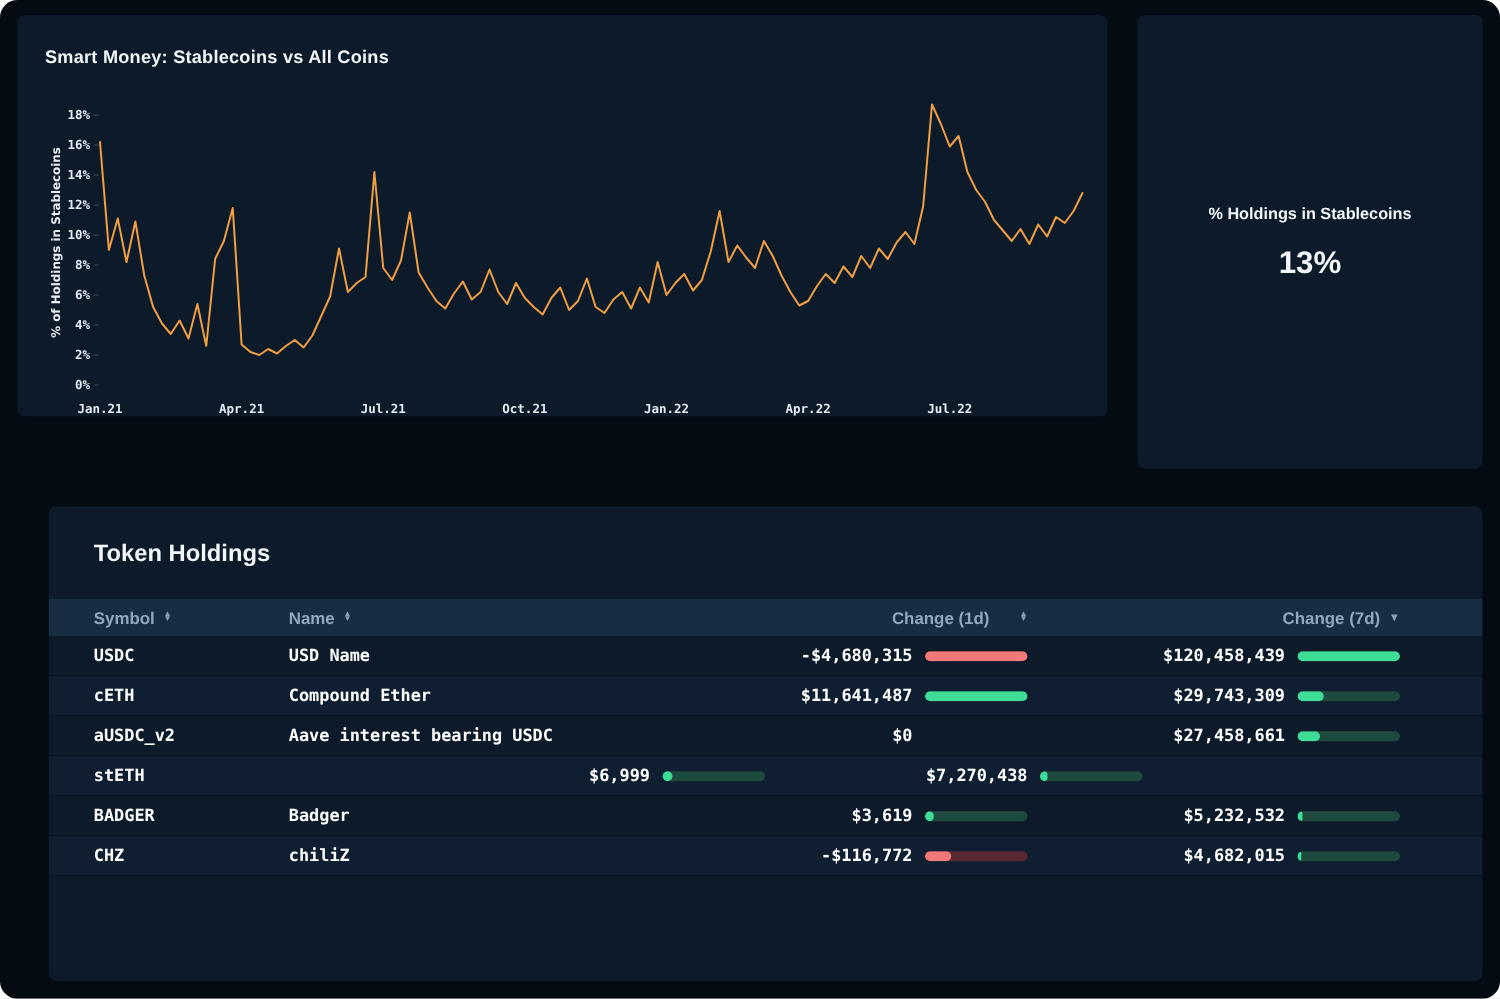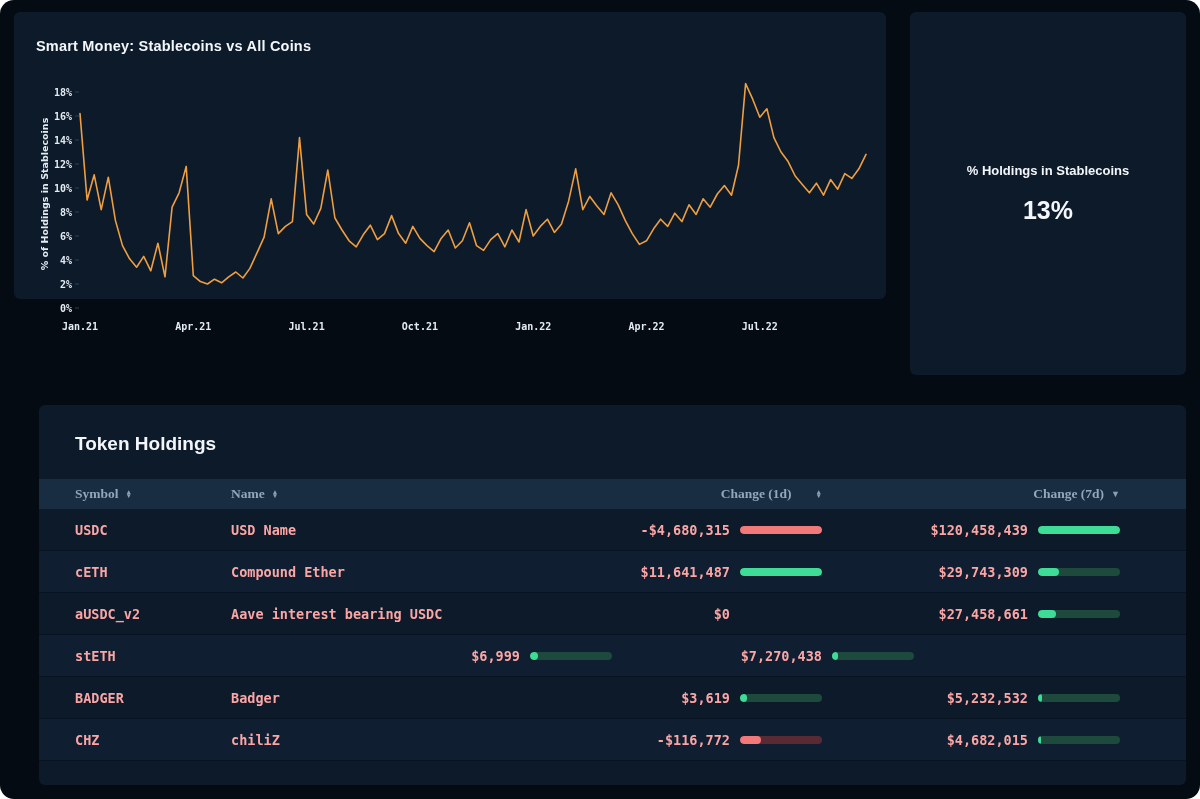--- a/index.html
+++ b/index.html
@@ -3,46 +3,46 @@
 <meta charset="utf-8">
 <style>
   * { margin:0; padding:0; box-sizing:border-box; }
   html,body { background:#ffffff; font-family:"Liberation Sans", sans-serif; }
   .frame { width:1200px; height:799px; background:#040b13; border-radius:14px; overflow:hidden;
            padding:12px 14px 14px 14px; display:flex; flex-direction:column; gap:30px; }
   .top-row { display:flex; gap:24px; }
   .card { background:#0c1a2a; border-radius:6px; }
 
   
-  .chart-card { width:872px; height:287px; padding:26px 8px 0 22px; }
+  .chart-card { width:872px; height:321px; padding:26px 8px 0 22px; }
   .chart-title { color:#f3f6fa; font-size:14.5px; font-weight:700; letter-spacing:.2px; }
   .chart-wrap { margin-top:6px; }
   .chart-wrap svg { display:block; }
   .tick { fill:#e4ebf2; font-family:"DejaVu Sans Mono", monospace; font-size:10px; font-weight:700; }
   .axis-label { fill:#e4ebf2; font-family:"DejaVu Sans", sans-serif; font-size:9.5px; font-weight:700; }
   .tickline { stroke:#2e4155; stroke-width:1; }
 
   
   .stat-card { flex:1; height:363px; display:flex; flex-direction:column; align-items:center; justify-content:center; gap:18px; }
   .stat-label { color:#f3f6fa; font-size:13px; font-weight:700; }
   .stat-value { color:#f3f6fa; font-size:25px; font-weight:700; }
 
   
   .table-card { flex:1; padding-top:28px; overflow:hidden;margin-left:25px; }
   .table-title { color:#f3f6fa; font-size:19px; font-weight:700; padding-left:36px; }
   .grid { display:grid; grid-template-columns:146px 1fr 200px 82px 196px 82px; column-gap:10px;
           align-items:center; padding-left:36px; padding-right:66px; }
   .thead { margin-top:24px; height:30px; background:#182c42; color:#93a7bc; font-size:13.5px; font-weight:700; }
-  .th { display:flex; align-items:center; gap:7px;font-family:Liberation Serif, serif; }
+  .th { display:flex; align-items:center; gap:7px; }
   .th-c1d { grid-column:3/5; justify-content:flex-end;gap:24px; }
   .th-c7d { grid-column:5/7; justify-content:flex-end;text-align:center; }
   .sort-icon { display:inline-flex; flex-direction:column; font-size:6.5px; line-height:.62; color:#8ca0b5; }
   .sort-icon.desc { font-size:9px; line-height:1; }
-  .tr { height:42px; font-family:"DejaVu Sans Mono", monospace; font-size:13.5px; font-weight:700;
-        color:#fca5a5; border-bottom:1px solid #071320; }
+  .tr { height:32px; font-family:"DejaVu Sans Mono", monospace; font-size:13.5px; font-weight:700;
+        color:#ffffff; border-bottom:1px solid #071320; }
   .tr:nth-child(odd) { background:#0c1a2a; }
   .tr:nth-child(even) { background:#0f1f31; }
   .td.num { text-align:right; white-space:nowrap; }
   .bar { width:82px; height:8px; border-radius:4px; overflow:hidden; }
   .bar-fill { height:100%; border-radius:4px; }
 </style>
 </head>
 <body>
 
 <div class="frame">

